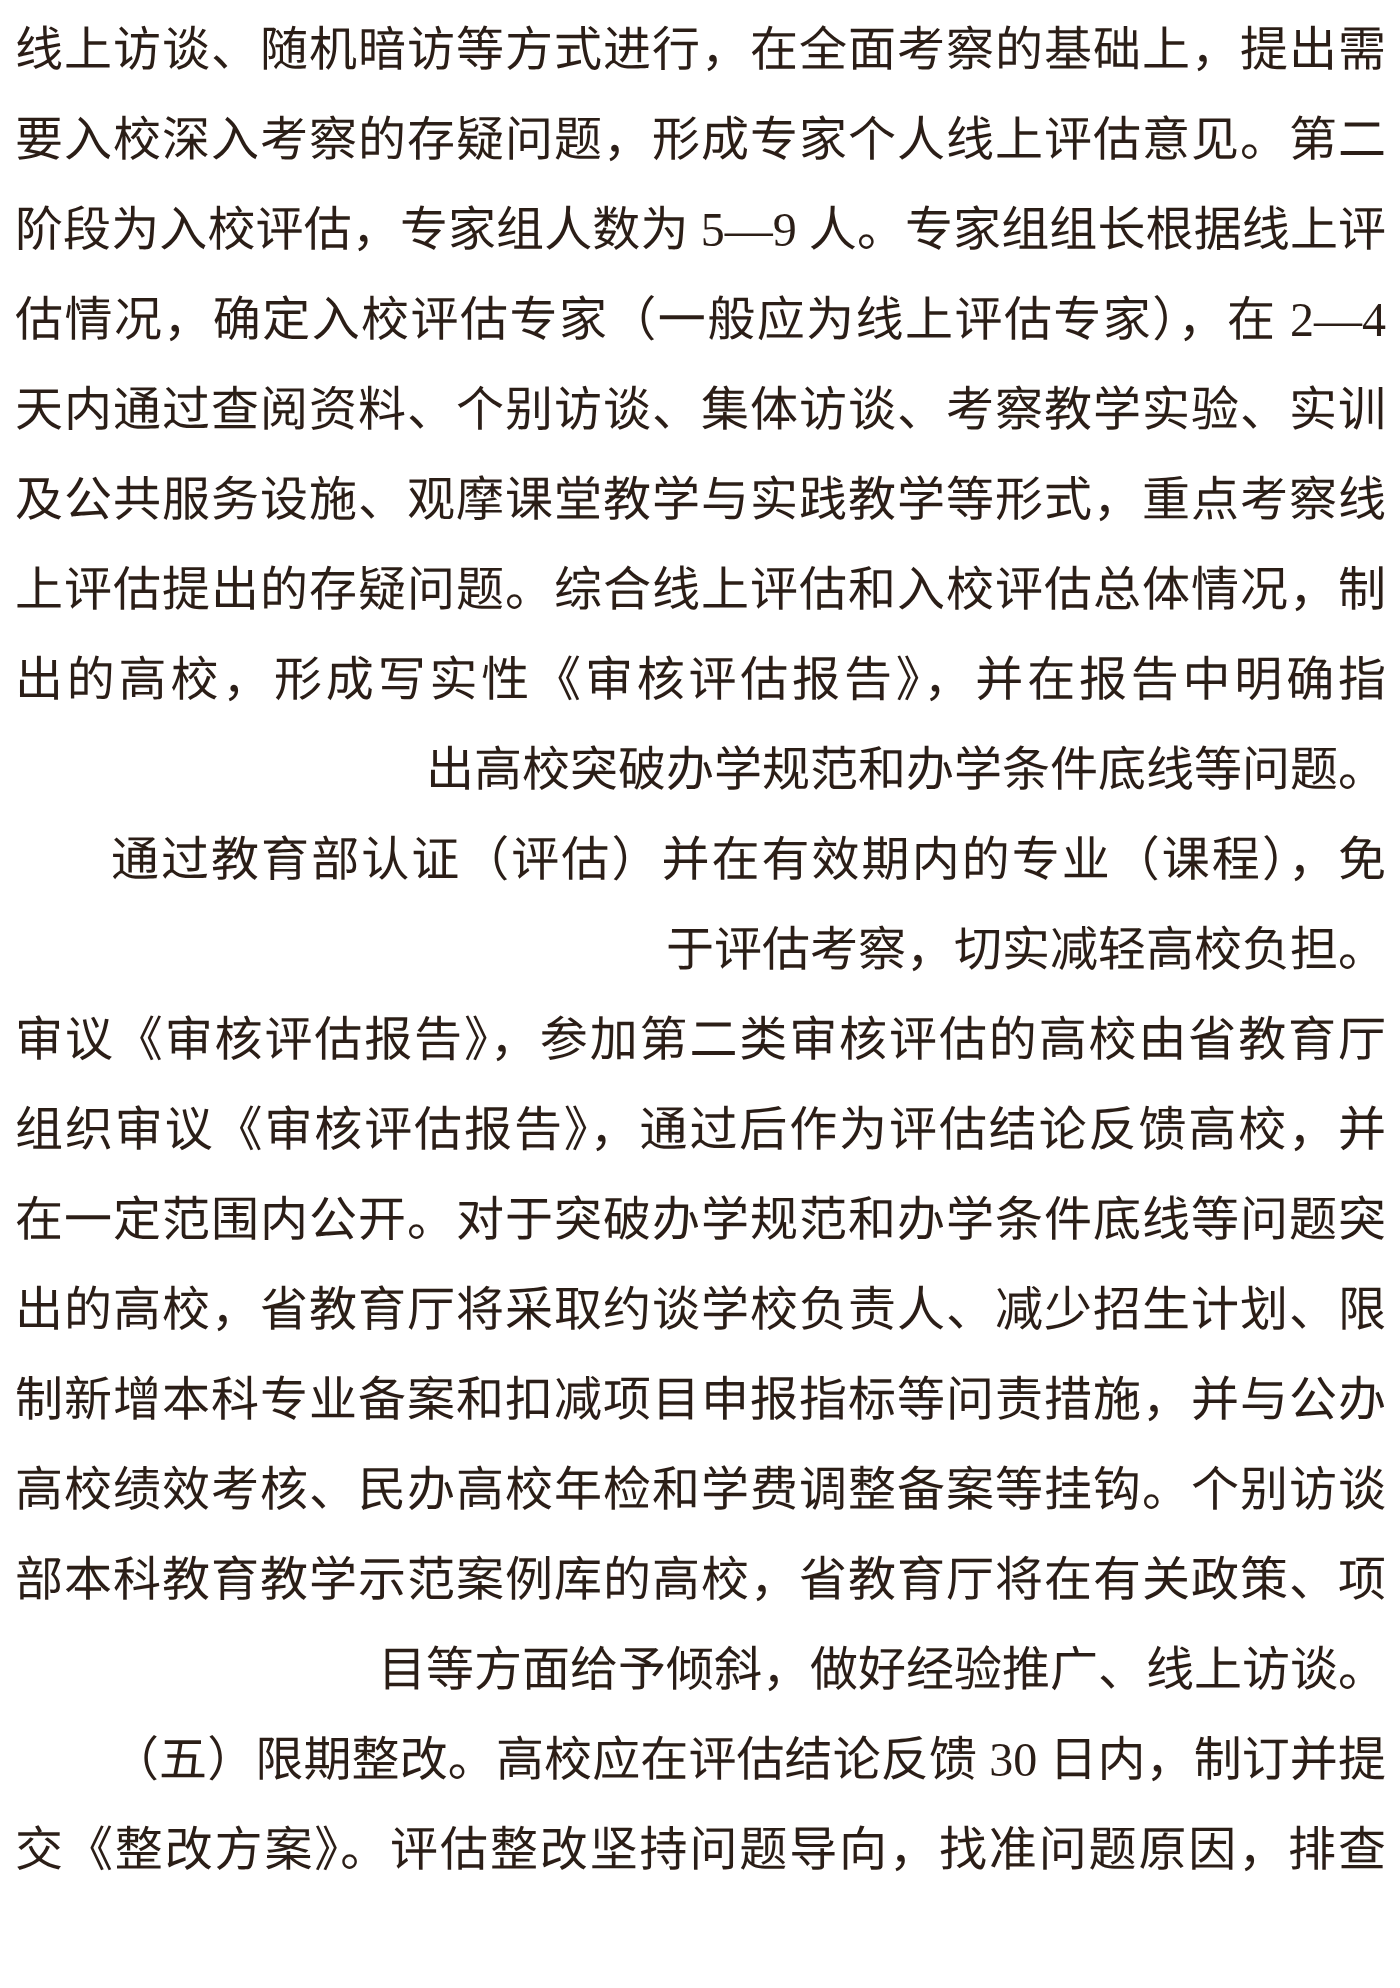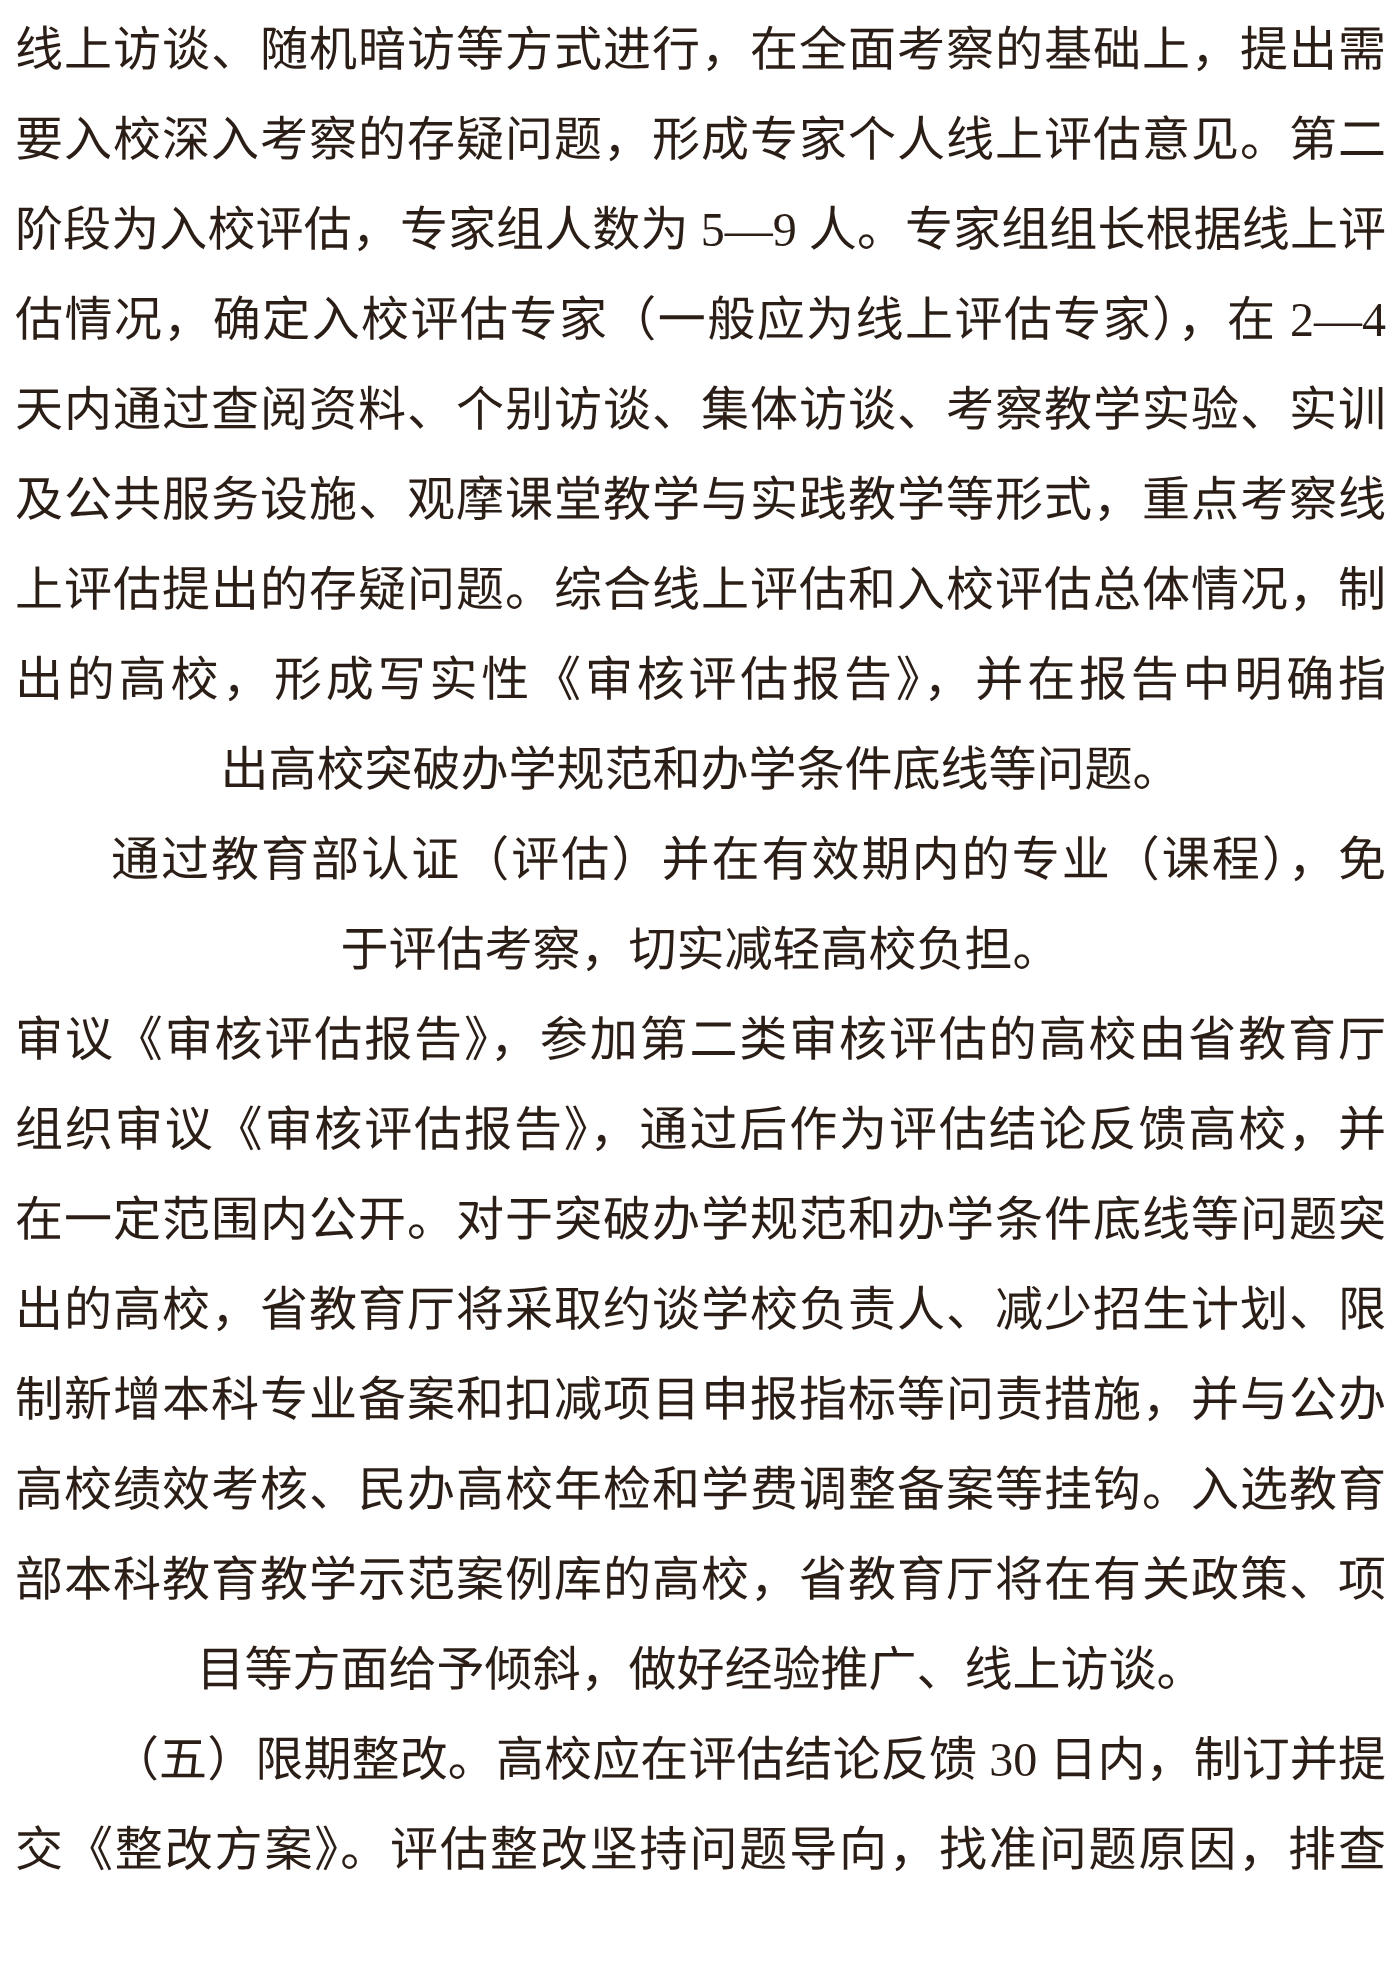--- a/index.html
+++ b/index.html
@@ -24,21 +24,21 @@
     width: 100%;
   }
   .line {
     height: 90px;
     line-height: 90px;
     font-size: 48px;
     font-weight: 400;
     letter-spacing: 0px;
     color: #2b1e17;
     white-space: nowrap;
-    text-align: center;
+    text-align: right;
     overflow: visible;
   }
   
   .line.justify {
     white-space: normal;
     text-align: justify;
     text-align-last: justify;
     text-justify: inter-character;
   }
   
@@ -60,19 +60,19 @@
       <div class="line justify">上评估提出的存疑问题。综合线上评估和入校评估总体情况，制</div>
       <div class="line justify">出的高校，形成写实性《审核评估报告》，并在报告中明确指</div>
       <div class="line">出高校突破办学规范和办学条件底线等问题。</div>
       <div class="line justify indent">通过教育部认证（评估）并在有效期内的专业（课程），免</div>
       <div class="line">于评估考察，切实减轻高校负担。</div>
       <div class="line justify">审议《审核评估报告》，参加第二类审核评估的高校由省教育厅</div>
       <div class="line justify">组织审议《审核评估报告》，通过后作为评估结论反馈高校，并</div>
       <div class="line justify">在一定范围内公开。对于突破办学规范和办学条件底线等问题突</div>
       <div class="line justify">出的高校，省教育厅将采取约谈学校负责人、减少招生计划、限</div>
       <div class="line justify">制新增本科专业备案和扣减项目申报指标等问责措施，并与公办</div>
-      <div class="line justify">高校绩效考核、民办高校年检和学费调整备案等挂钩。入选教育</div>
+      <div class="line justify">高校绩效考核、民办高校年检和学费调整备案等挂钩。个别访谈</div>
       <div class="line justify">部本科教育教学示范案例库的高校，省教育厅将在有关政策、项</div>
       <div class="line">目等方面给予倾斜，做好经验推广、线上访谈。</div>
       <div class="line justify indent">（五）限期整改。高校应在评估结论反馈 30 日内，制订并提</div>
       <div class="line justify">交《整改方案》。评估整改坚持问题导向，找准问题原因，排查</div>
     </div>
 </div>
 
 </body></html>

